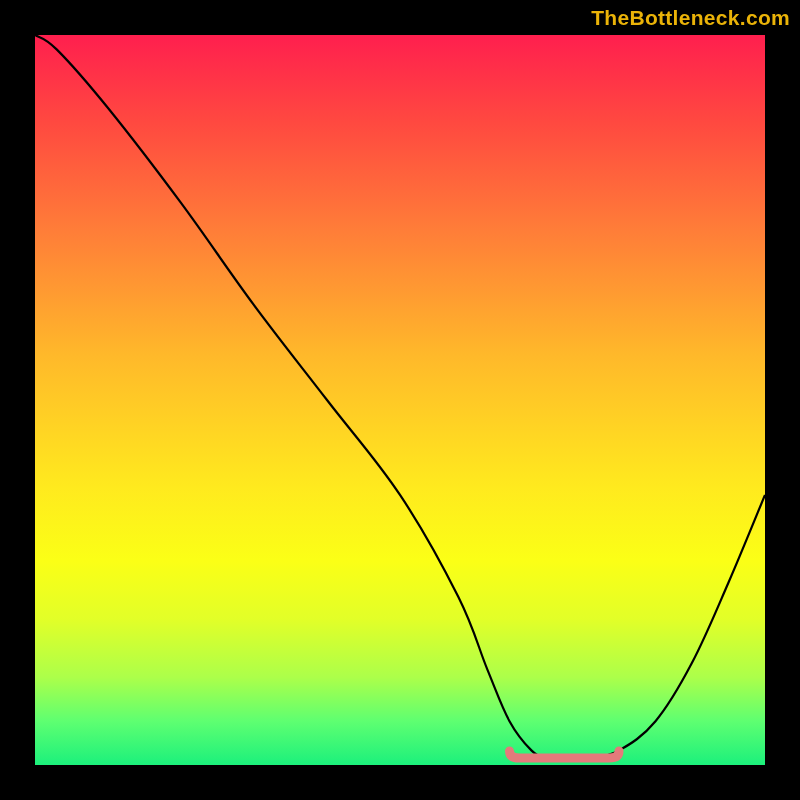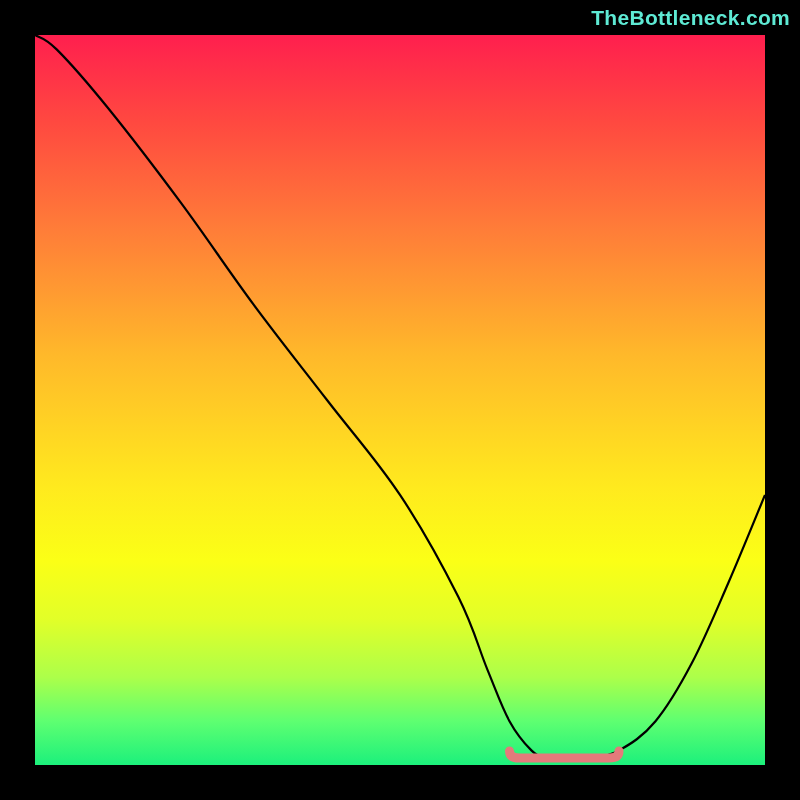--- a/index.html
+++ b/index.html
@@ -8,21 +8,21 @@
     height: 800px;
     background: #000;
     position: relative;
     font-family: Arial, Helvetica, sans-serif;
     overflow: hidden;
   }
   .watermark {
     position: absolute;
     top: 6px;
     right: 10px;
-    color: #5eead4;
+    color: #eab308;
     font-size: 21px;
     font-weight: bold;
     letter-spacing: 0.3px;
     z-index: 10;
   }
   .plot-bg {
     position: absolute;
     left: 35px;
     top: 35px;
     width: 730px;

